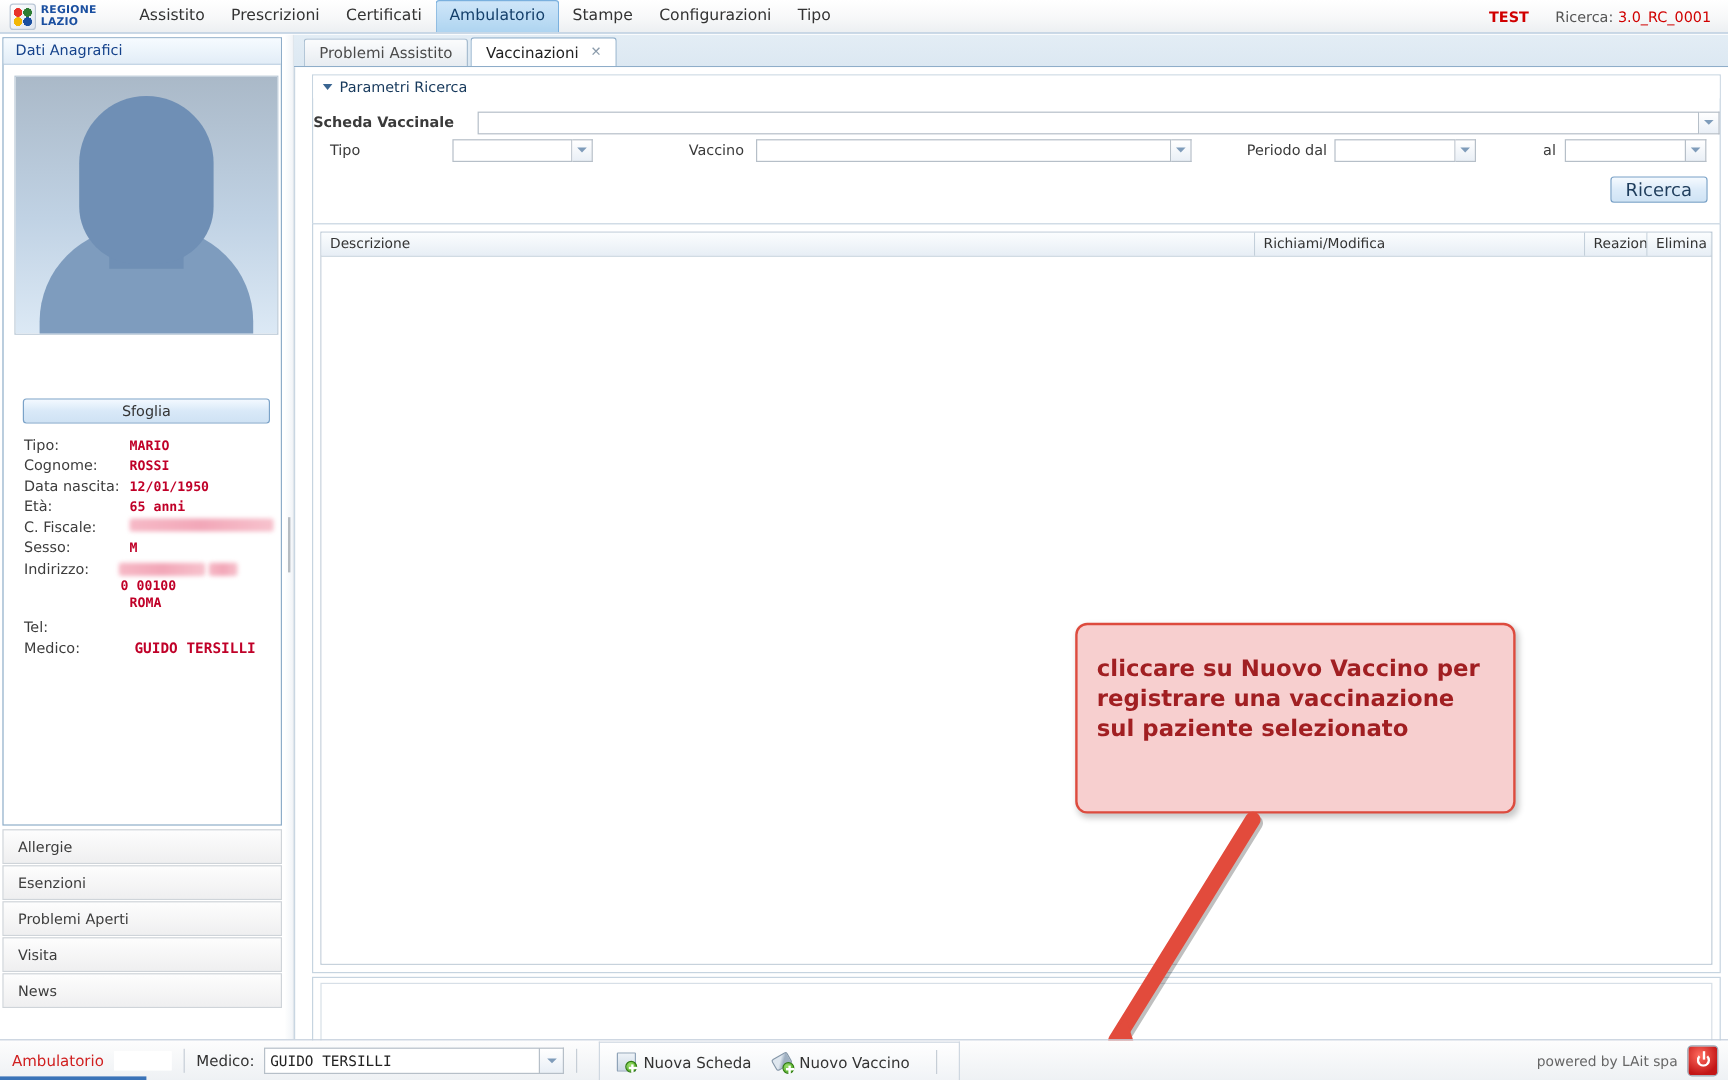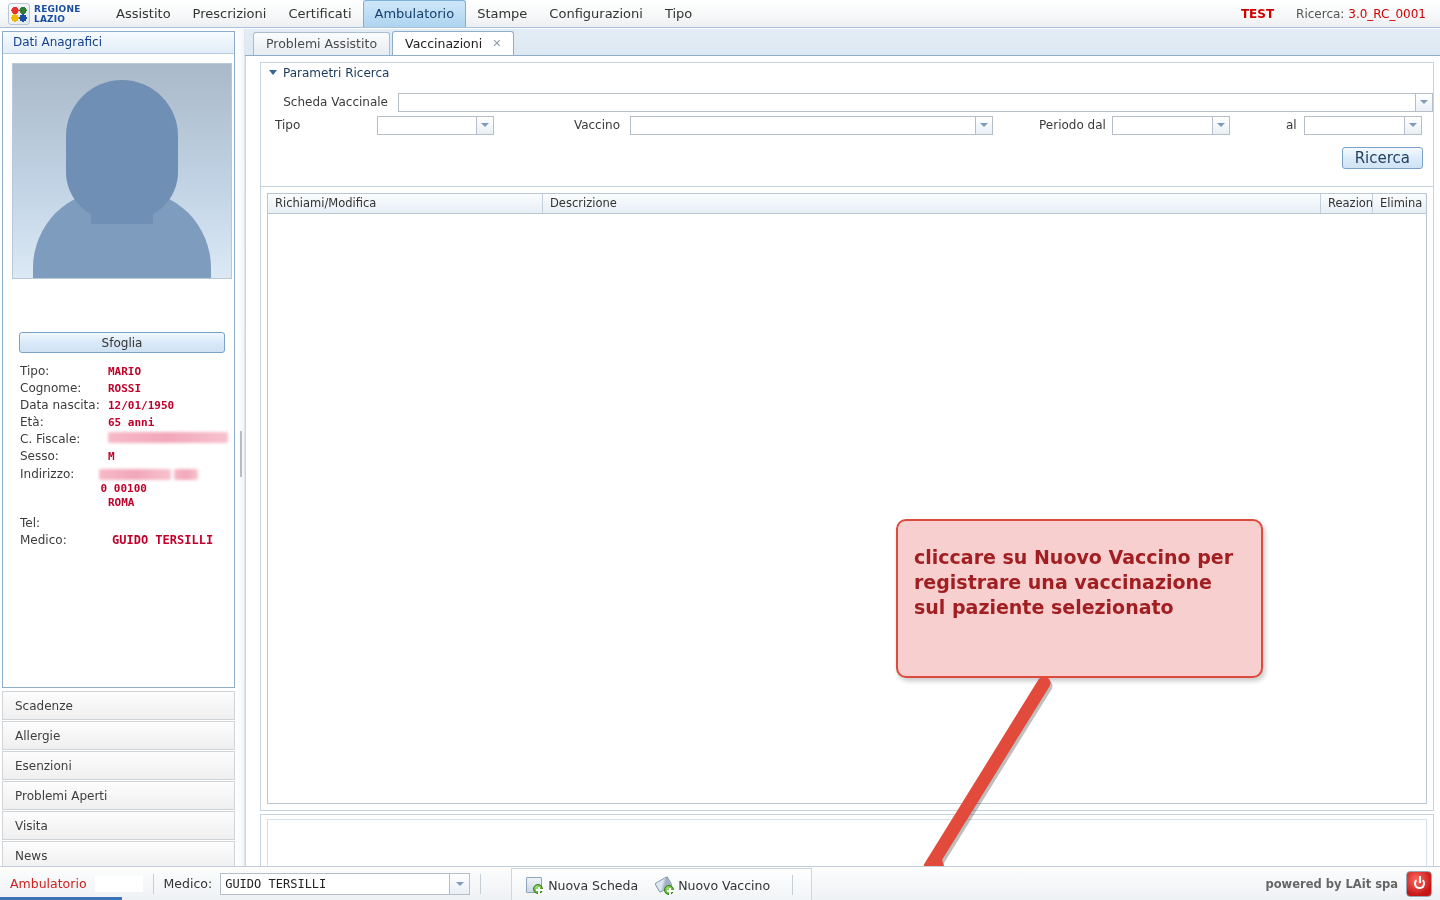--- a/index.html
+++ b/index.html
@@ -236,21 +236,21 @@
   }
   .vdiv { width: 1px; height: 20px; background: #c6ced6; margin: 0 10px; }
   #bb-medico-lab { font-size: 12.5px; color: #333; }
   #medico-combo { display: flex; margin-left: 8px; }
   #medico-combo .inp {
     width: 230px; height: 22px; line-height: 20px;
     font-family: "DejaVu Sans Mono", "Liberation Mono", monospace; font-size: 12px;
   }
   #medico-combo .trig { height: 22px; width: 20px; }
   #toolbuttons {
-    display: flex; align-items: center; gap: 6px; margin-left: 20px;
+    display: flex; align-items: center; gap: 6px; margin-left: 8px;
     background: linear-gradient(to bottom, #ffffff, #f0f3f6);
     border: 1px solid #cfd8e1; border-bottom: none; height: 33px; padding: 0 8px;
     position: relative; top: 1px;
   }
   .tbtn { display: flex; align-items: center; gap: 6px; font-size: 12.5px; color: #333; cursor: pointer; padding: 0 6px; }
   .ic { width: 16px; height: 16px; position: relative; flex: 0 0 auto; }
   .ic-doc {
     background: linear-gradient(to bottom, #eef3f8, #cdd9e6);
     border: 1px solid #8fa3b8; border-radius: 1px;
   }
@@ -264,21 +264,21 @@
   }
   .ic-plus::before { left: 1.5px; top: 3.5px; width: 7px; height: 2px; }
   .ic-plus::after { left: 3.5px; top: 1.5px; width: 2px; height: 7px; }
   .ic-syr {
     position: absolute; left: 0; top: 2px; width: 15px; height: 11px;
     background: linear-gradient(135deg, #dfe7ef 40%, #9fb0c2 60%);
     transform: rotate(-30deg); border: 1px solid #8496a8; border-radius: 2px;
   }
   #powered {
     margin-left: auto; display: flex; align-items: center; gap: 8px; padding-right: 8px;
-    font-size: 11.5px; color: #666; font-weight: bold;
+    font-size: 11.5px; color: #666;
   }
   #power-btn {
     width: 26px; height: 26px; border-radius: 4px; border: 1px solid #9aa7b4;
     background: radial-gradient(circle at 40% 32%, #ff6b5e, #c31616 72%);
     display: flex; align-items: center; justify-content: center;
   }
   #power-btn .glyph {
     width: 11px; height: 11px; border: 2px solid #ffffff; border-radius: 50%;
     border-top-color: transparent; position: relative;
   }
@@ -370,21 +370,20 @@
         <span class="f-val"></span>
       </div>
       <div class="f-row">
         <span class="f-lab" style="width:88px">Medico:</span>
         <span class="f-val big" style="margin-left:4px">GUIDO TERSILLI</span>
       </div>
     </div>
   </section>
 
   <div id="accordion">
-    <div class="acc-item">Scadenze</div>
     <div class="acc-item">Allergie</div>
     <div class="acc-item">Esenzioni</div>
     <div class="acc-item">Problemi Aperti</div>
     <div class="acc-item">Visita</div>
     <div class="acc-item">News</div>
   </div>
 </aside>
 
 <div id="splitter">
   <div class="grip"></div>
@@ -402,21 +401,21 @@
 
 <main id="content">
 
   <section id="search-panel">
     <div id="search-head">
       <span class="caret-down"></span>
       <span>Parametri Ricerca</span>
     </div>
 
     <div style="position:absolute;left:0;top:28px;right:0;height:22px;display:flex;align-items:center;">
-      <span class="lbl" style="width:256px;text-align:right;padding-right:10px;">Scheda Vaccinale</span>
+      <span class="lbl" style="width:256px;text-align:left;padding-right:10px;font-weight:bold;">Scheda Vaccinale</span>
       <span class="combo">
         <input class="inp" style="width: 1018px;" value="">
         <span class="trig">
             <i></i>
           </span>
       </span>
     </div>
 
     <div style="position:absolute;left:0;top:51px;right:0;height:22px;display:flex;align-items:center;">
       <span class="lbl" style="width:116px;padding-left:14px;">Tipo</span>
@@ -448,22 +447,22 @@
           </span>
       </span>
     </div>
 
     <div id="ricerca-btn">Ricerca</div>
   </section>
 
   <section id="grid-panel">
     <div id="grid-inner">
       <div id="grid-head">
+        <div class="gh" style="width:778px">Descrizione</div>
         <div class="gh" style="width:275px">Richiami/Modifica</div>
-        <div class="gh" style="width:778px">Descrizione</div>
         <div class="gh" style="width:52px">Reazion</div>
         <div class="gh" style="width:52px;border-right:none">Elimina</div>
       </div>
       <div id="grid-body"></div>
     </div>
   </section>
 
   <section id="lower-panel">
     <div id="lower-inner"></div>
   </section>

